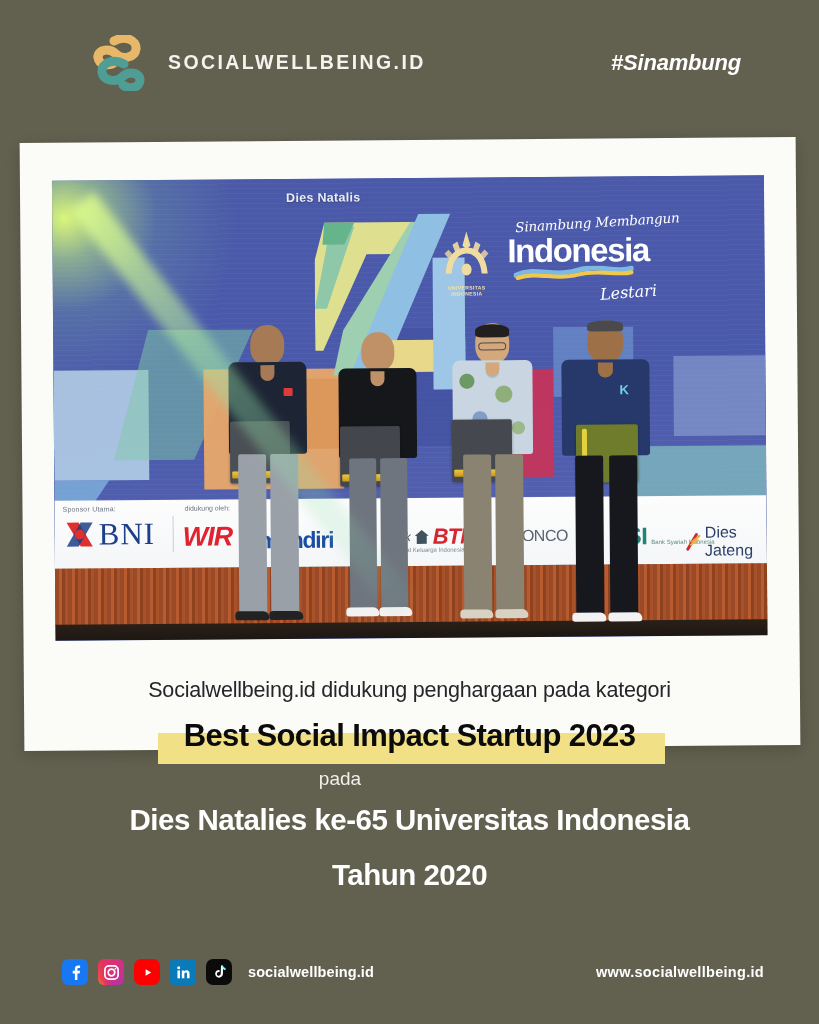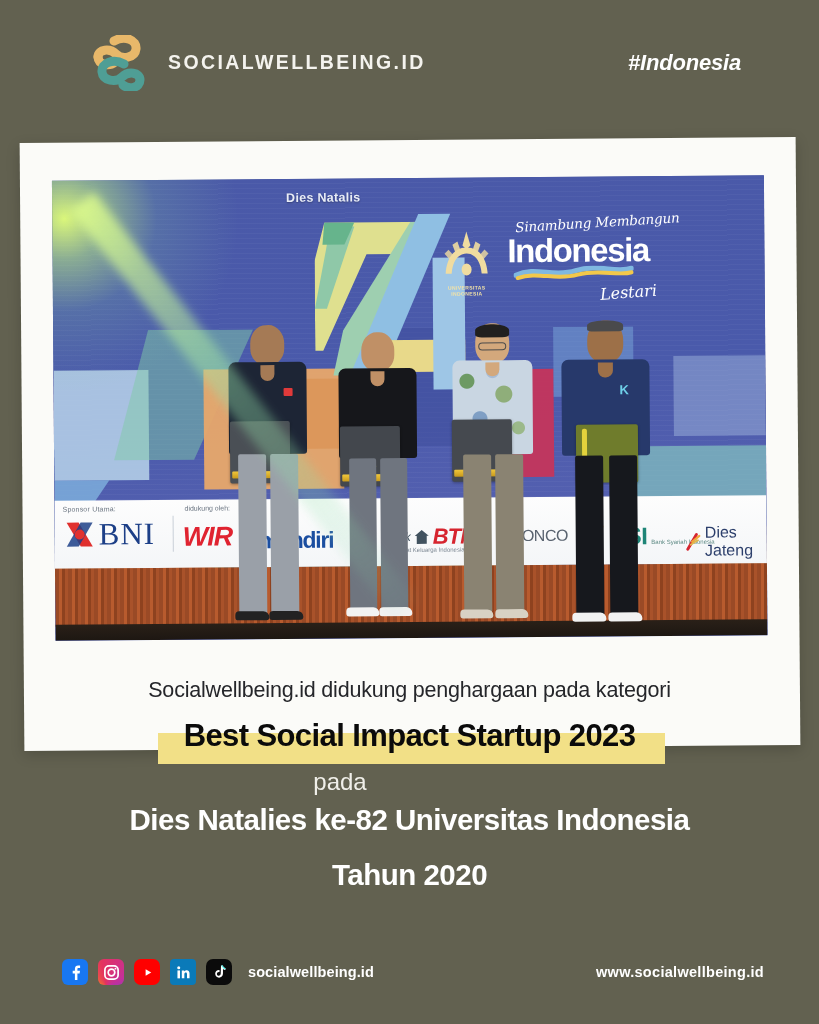--- a/index.html
+++ b/index.html
@@ -247,21 +247,21 @@
     font-size: 31px;
     font-weight: bold;
     letter-spacing: -.6px;
   }
 
   .caption-pada {
     position: absolute;
     left: 0; top: 768px; width: 680px;
     text-align: center;
     color: #f0efe9;
-    font-size: 24px;
+    font-size: 19px;
   }
 
   .caption-line-3 {
     position: absolute;
     left: 0; top: 803px; width: 819px;
     text-align: center;
     color: #ffffff;
     font-size: 29.5px;
     font-weight: bold;
     letter-spacing: -.5px;
@@ -320,21 +320,21 @@
     <svg class="brand-logo" viewBox="0 0 54 56">
       <g fill="none" stroke-linecap="round">
         <path d="M22 6 C33 0 45 5 44 14 C43 23 30 25 24 19 C18 13 6 14 6 22" stroke="#e8b86a" stroke-width="9"></path>
         <path d="M6 22 C6 30 17 32 23 27" stroke="#e8b86a" stroke-width="9"></path>
         <path d="M32 29 C21 23 9 28 10 37 C11 46 24 48 30 42 C36 36 48 37 48 45 C48 53 37 55 31 50" stroke="#4f9e95" stroke-width="9"></path>
       </g>
     </svg>
     <div class="brand-name">SOCIALWELLBEING.ID</div>
   </div>
 
-  <div class="hashtag">#Indonesia</div>
+  <div class="hashtag">#Sinambung</div>
 </div>
 
 <div class="polaroid">
   <div class="photo">
 
     <div class="backdrop"></div>
     <div class="backdrop-sheen"></div>
 
     <div class="geo">
       <svg width="712" height="252" viewBox="0 0 712 252">
@@ -544,21 +544,21 @@
 </div>
 
 <div class="caption-line-1">Socialwellbeing.id didukung penghargaan pada kategori</div>
 
 <div class="highlight-bar"></div>
 
 <div class="caption-headline">Best Social Impact Startup 2023</div>
 
 <div class="caption-pada">pada</div>
 
-<div class="caption-line-3">Dies Natalies ke-82 Universitas Indonesia</div>
+<div class="caption-line-3">Dies Natalies ke-65 Universitas Indonesia</div>
 
 <div class="caption-line-4">Tahun 2020</div>
 
 <div class="footer">
 
   <div class="footer-left">
     <div class="social-icons">
 
       <div class="social-icon ic-fb">
         <svg width="16" height="16" viewBox="0 0 16 16">

